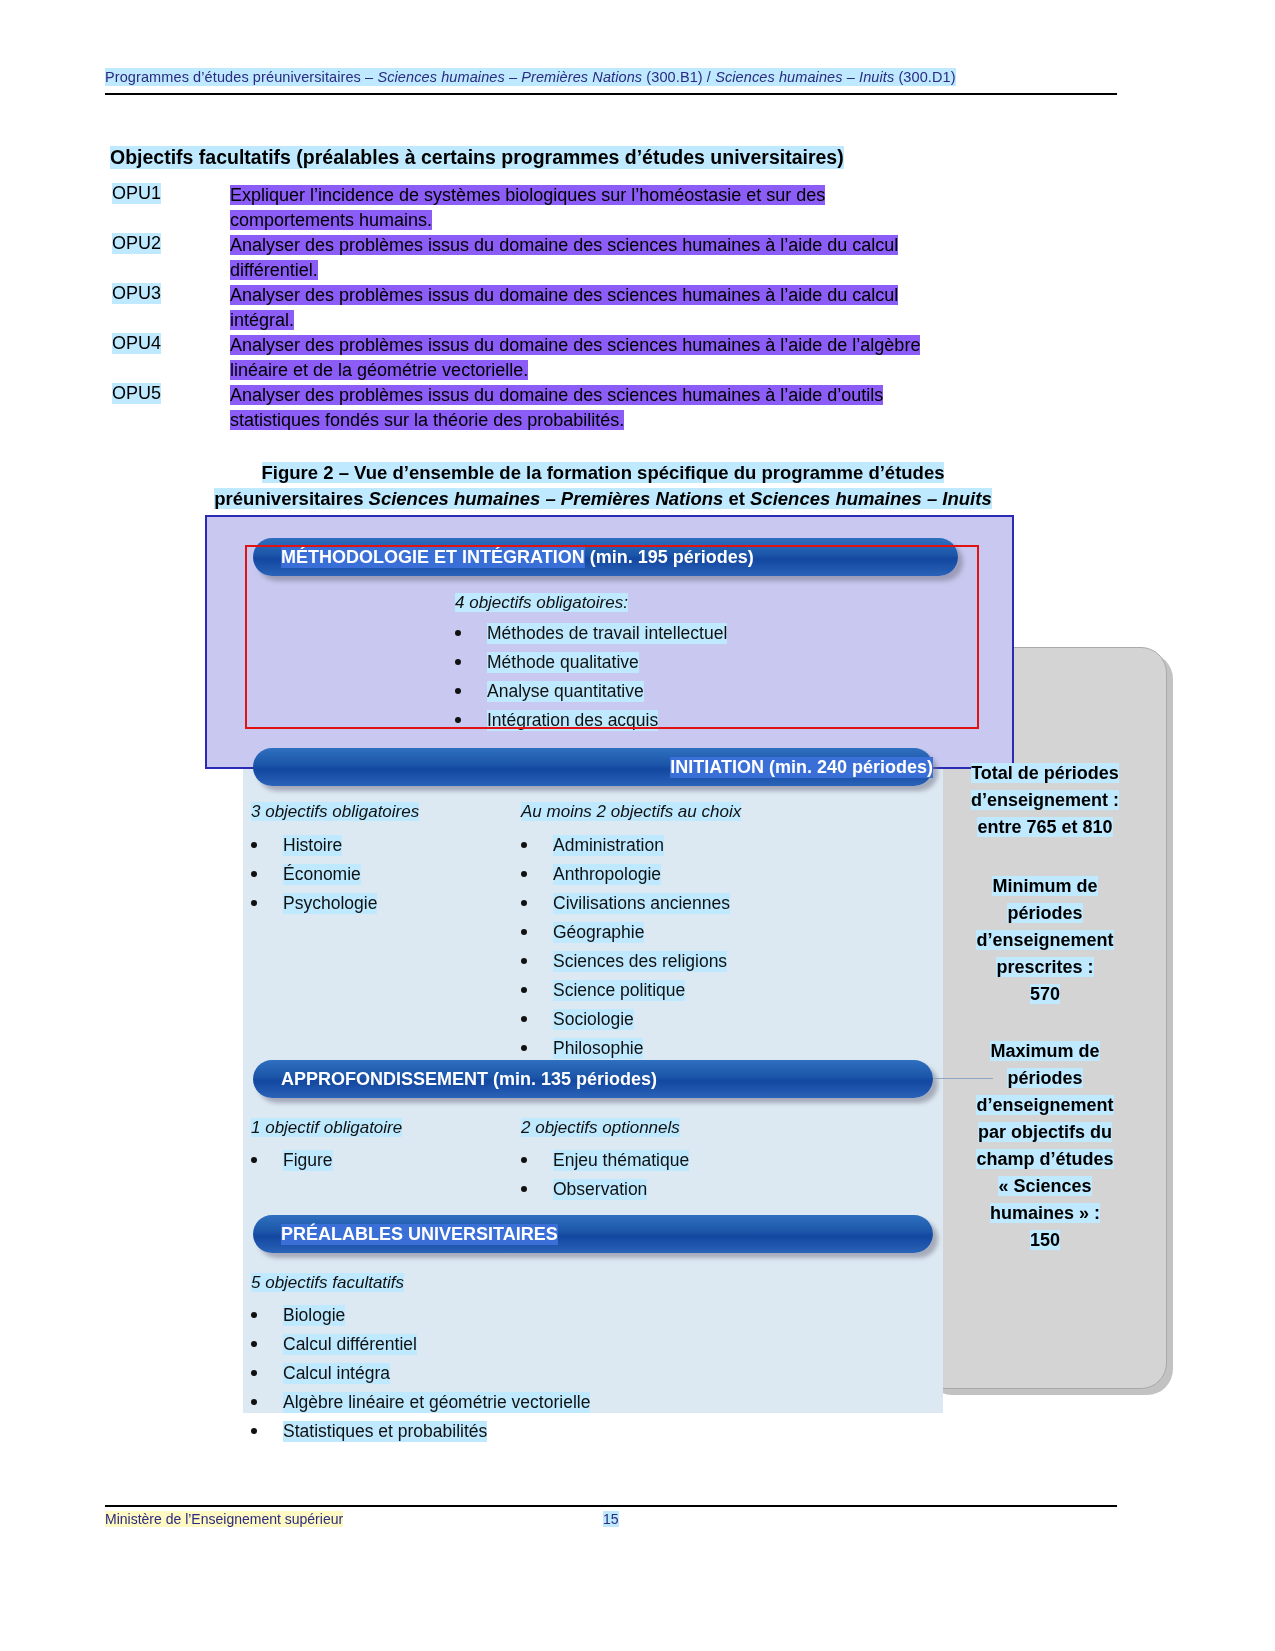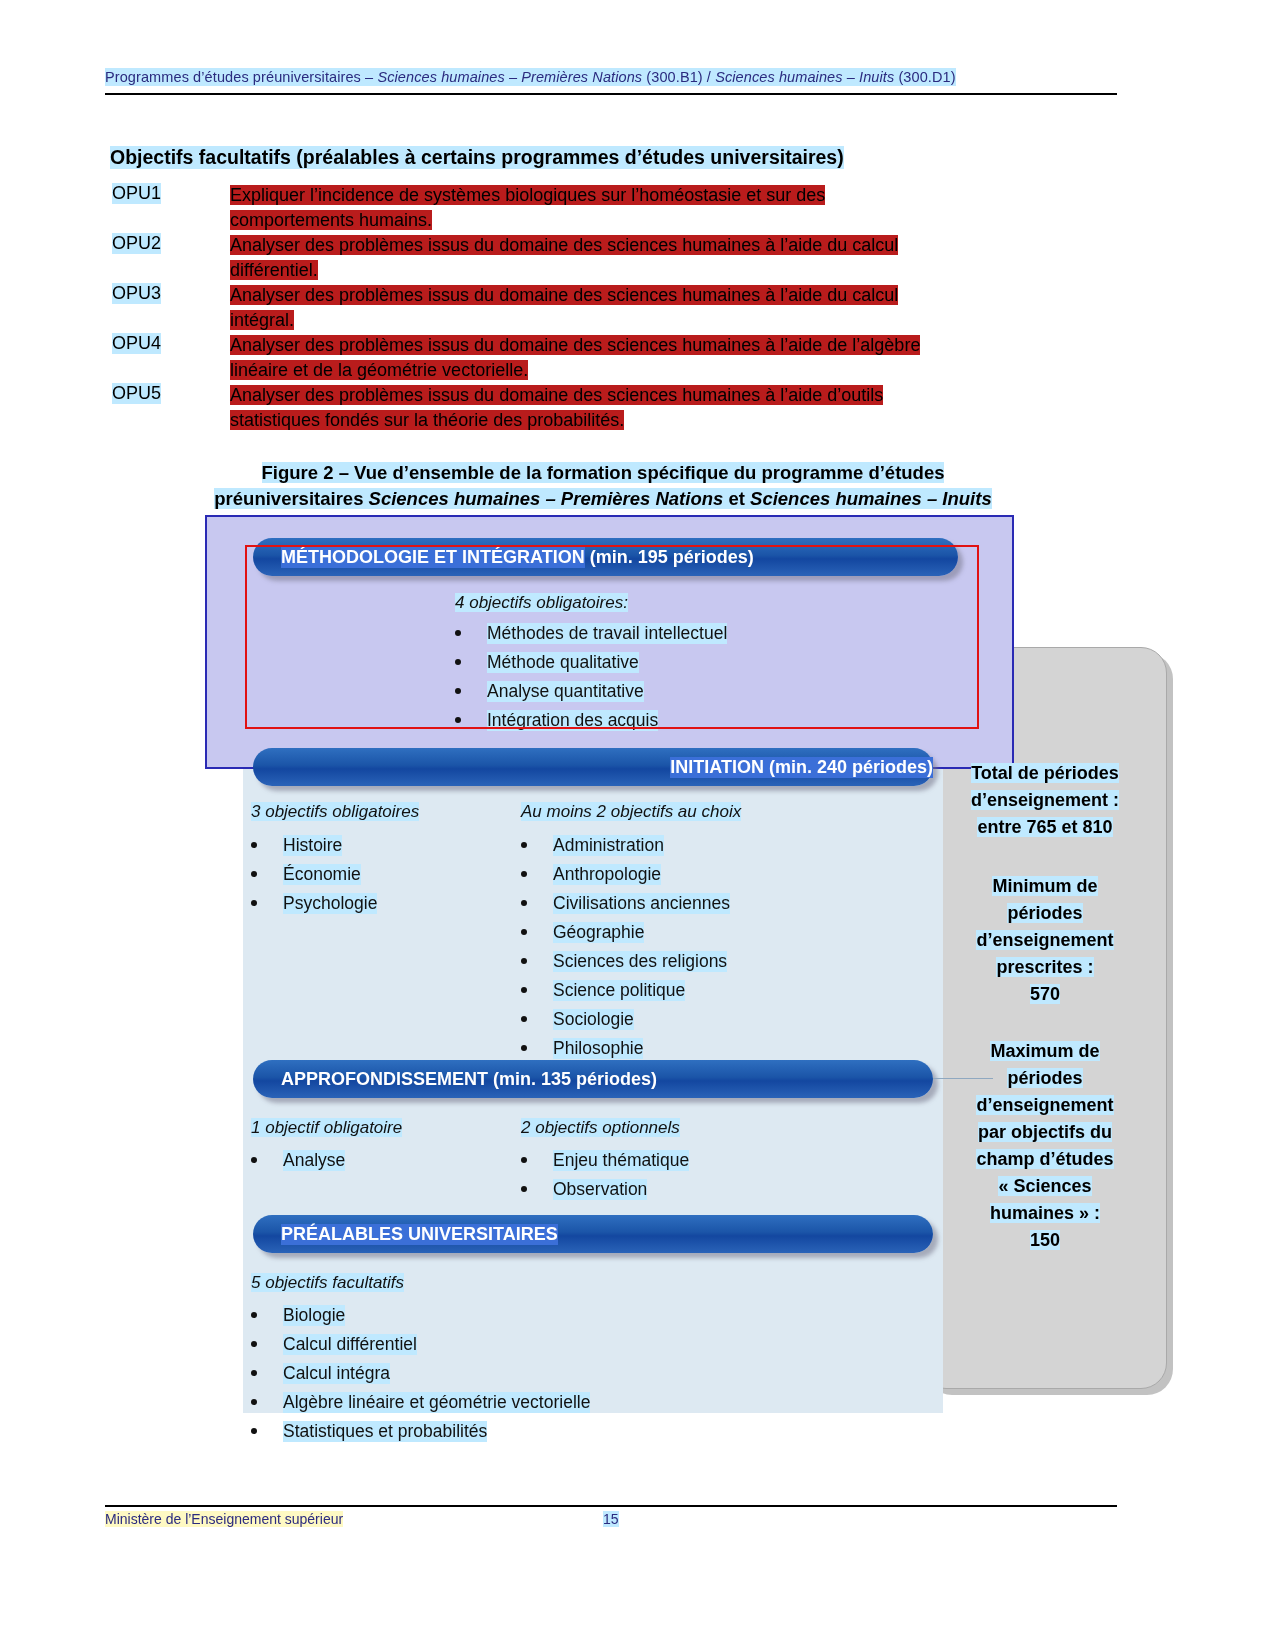--- a/index.html
+++ b/index.html
@@ -112,21 +112,21 @@
     background: #bfe9ff;
     white-space: nowrap;
   }
   .obj-text {
     margin-left: 118px;
     font-size: 18px;
     line-height: 25px;
     color: #000;
   }
   .obj-text span.hl {
-    background: #b91c1c;
+    background: #8b5cf6;
     display: inline;
   }
 
   
   .fig-caption {
     position: absolute;
     left: 108px;
     top: 460px;
     width: 990px;
     text-align: center;
@@ -399,21 +399,21 @@
     <div class="connector"></div>
 
     <div class="sub-italic" style="left:46px; top:603px;">
       <span class="hl">1 objectif obligatoire</span>
     </div>
     <div class="sub-italic" style="left:316px; top:603px;">
       <span class="hl">2 objectifs optionnels</span>
     </div>
 
     <ul class="bullet-list ul" style="left:46px; top:635px;">
-      <li><span class="dot"></span><span class="lbl">Analyse</span></li>
+      <li><span class="dot"></span><span class="lbl">Figure</span></li>
     </ul>
 
     <ul class="bullet-list ul" style="left:316px; top:635px;">
       <li><span class="dot"></span><span class="lbl">Enjeu thématique</span></li>
       <li><span class="dot"></span><span class="lbl">Observation</span></li>
     </ul>
 
     <div class="banner banner-prea">
       <span class="hl">PRÉALABLES UNIVERSITAIRES</span>
     </div>

